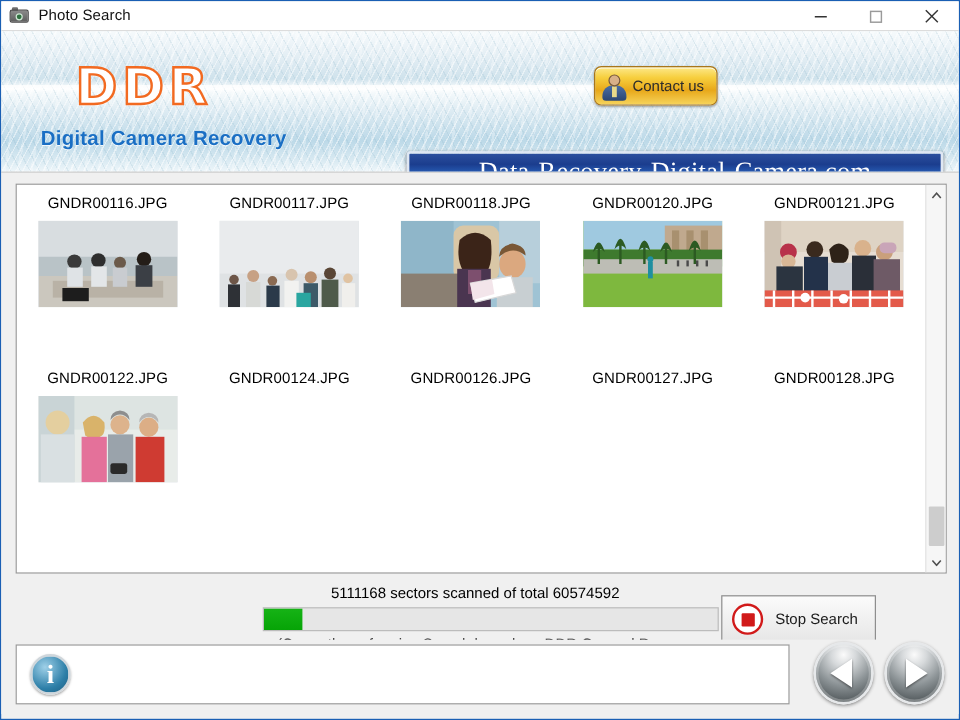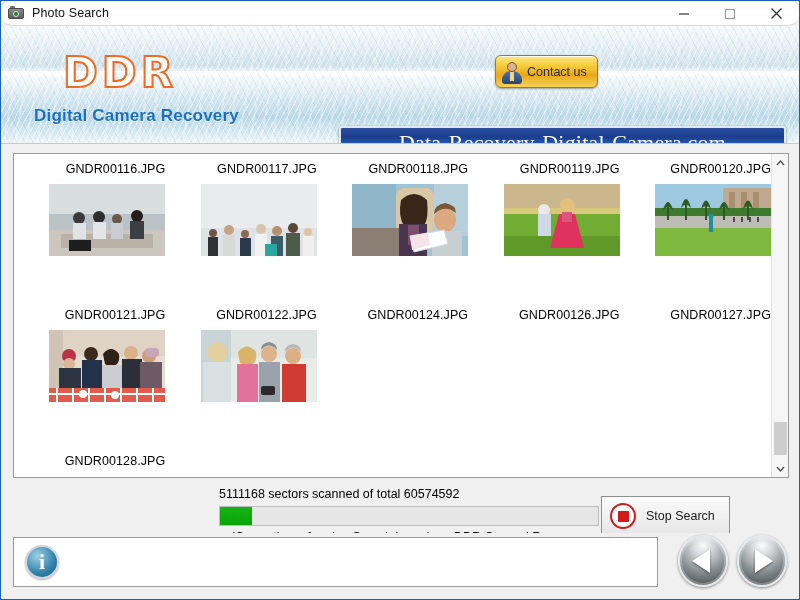--- a/index.html
+++ b/index.html
@@ -20,21 +20,20 @@
 
   
   .titlebar {
     position: relative;
     height: 25px;
     background: #ffffff;
     border-bottom: 1px solid #dcdcdc;
     display: flex;
     align-items: center;
     padding-left: 7px;
-    border-radius: 11px;
   }
   .title-icon {
     width: 16px; height: 14px;
     position: relative;
     margin-right: 8px;
     flex: 0 0 auto;
   }
   .title-icon .cam-body {
     position: absolute; left: 0; top: 2px;
     width: 16px; height: 11px;
@@ -193,21 +192,21 @@
     overflow: hidden;
   }
   .thumb-grid {
     display: grid;
     grid-template-columns: repeat(5, 1fr);
     padding: 0;
   }
   .cell {
     display: flex;
     flex-direction: column;
-    align-items: flex-end;
+    align-items: center;
     height: 146px;
   }
   .cell-label {
     font-size: 12.5px;
     color: #000;
     height: 30px;
     line-height: 30px;
     letter-spacing: .1px;
   }
   .thumb {
@@ -242,22 +241,22 @@
     cursor: pointer;
   }
 
   
   .progress-area {
     position: relative;
     margin-top: 10px;
     height: 48px;
   }
   .scan-text {
-    position: absolute; left: 206px; top: -1px;
-    width: 380px; text-align: left;
+    position: absolute; left: 193px; top: -1px;
+    width: 380px; text-align: center;
     font-size: 12.5px; color: #000;
   }
   .pbar {
     position: absolute; left: 206px; top: 18px;
     width: 380px; height: 20px;
     background: #e6e6e6;
     border: 1px solid #bcbcbc;
     overflow: hidden;
   }
   .pbar-fill {
@@ -470,38 +469,20 @@
                 <rect x="56" y="41" width="11" height="20" fill="#7d4f6e"></rect>
                 <ellipse cx="93" cy="36" rx="11" ry="12" fill="#dba87f"></ellipse>
                 <path d="M82 30 q11 -10 22 -1 q0 -8 -11 -10 q-11 2 -11 11z" fill="#7a5836"></path>
                 <rect x="80" y="47" width="30" height="25" fill="#c8cfd2"></rect>
                 <path d="M58 52 l34 -6 l4 14 l-34 8z" fill="#ffffff" stroke="#d8d8d8"></path>
                 <path d="M58 52 l18 -3 l2 12 l-18 5z" fill="#f3e5ea"></path>
               </svg>
             </div>
           </div>
 
-          <div class="cell">
-            <div class="cell-label">GNDR00119.JPG</div>
-            <div class="thumb">
-              <svg viewBox="0 0 116 72" preserveAspectRatio="none">
-                <rect width="116" height="72" fill="#6da32f"></rect>
-                <rect width="116" height="30" fill="#cbb78d"></rect>
-                <rect y="24" width="116" height="8" fill="#d8c97a"></rect>
-                <rect y="30" width="116" height="42" fill="#72ad33"></rect>
-                <rect y="52" width="116" height="20" fill="#5f9a28"></rect>
-                <circle cx="40" cy="26" r="6" fill="#e9e9e9"></circle>
-                <rect x="34" y="30" width="13" height="22" fill="#cdd9e6"></rect>
-                <circle cx="63" cy="22" r="6" fill="#e8c49a"></circle>
-                <path d="M56 18 q7 -8 14 0 q2 8 -1 12 q-6 5 -12 0z" fill="#e0c07a"></path>
-                <path d="M55 30 l16 0 l9 34 l-34 0z" fill="#e0325e"></path>
-                <rect x="58" y="28" width="10" height="10" fill="#d8577a"></rect>
-              </svg>
-            </div>
-          </div>
 
           <div class="cell">
             <div class="cell-label">GNDR00120.JPG</div>
             <div class="thumb">
               <svg viewBox="0 0 116 72" preserveAspectRatio="none">
                 <rect width="116" height="72" fill="#8fc24a"></rect>
                 <rect width="116" height="24" fill="#9fc9e0"></rect>
                 <rect x="68" y="4" width="48" height="22" fill="#c0a98e"></rect>
                 <rect x="74" y="8" width="6" height="18" fill="#a8906f"></rect>
                 <rect x="86" y="8" width="6" height="18" fill="#a8906f"></rect>

